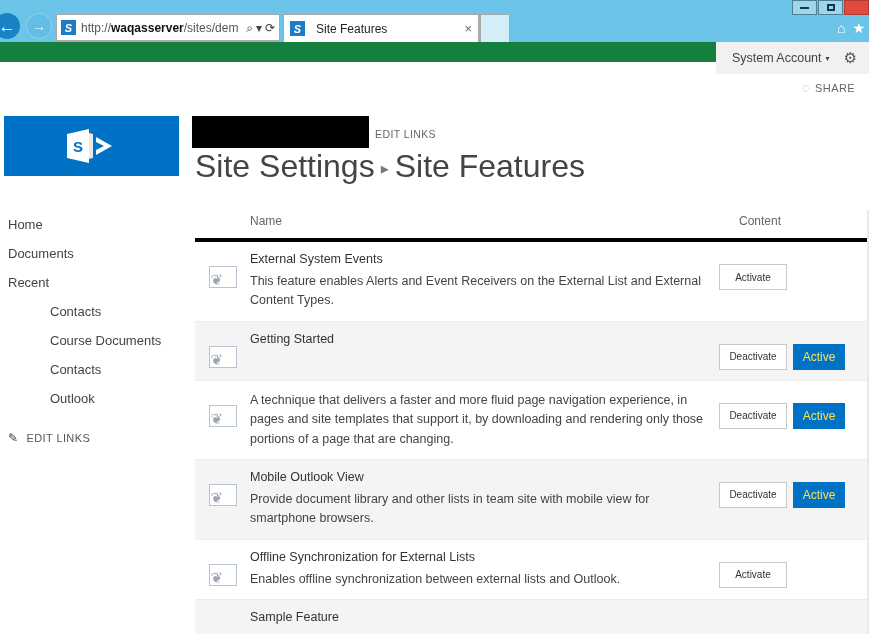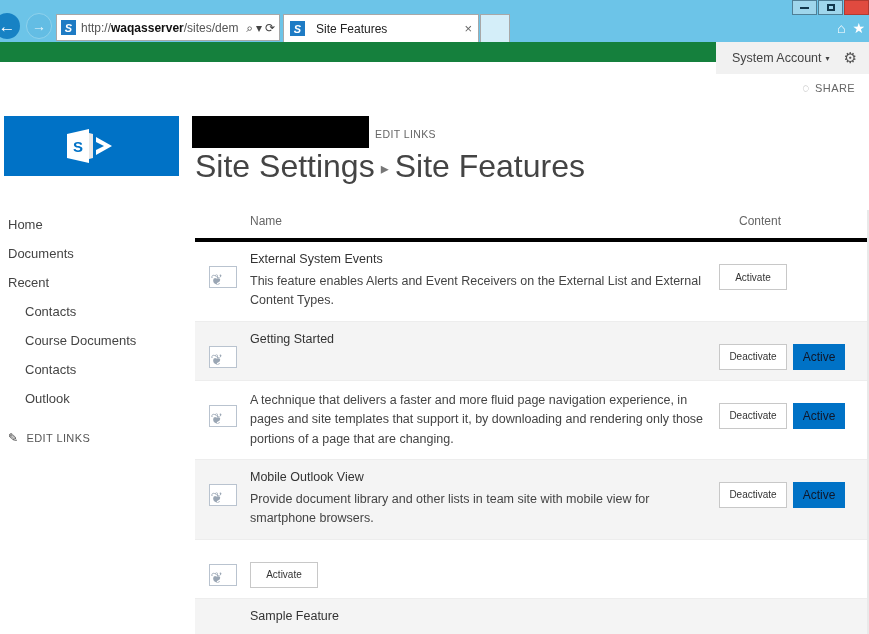--- a/index.html
+++ b/index.html
@@ -129,21 +129,21 @@
   #page-title .sep { font-size: 16px; color: #777; vertical-align: middle; margin: 0 6px; }
 
   
   #left-nav {
     position: absolute; left: 0; top: 210px;
     width: 190px;
   }
   .nav-item {
     font-size: 13px; color: #444; padding: 7px 0 7px 8px;
   }
-  .nav-item.sub { padding-left: 25px; }
+  .nav-item.sub { padding-left: 25px; margin-left: 25px; }
   #nav-edit-links {
     margin-top: 18px; padding-left: 8px;
     font-size: 11px; color: #555; letter-spacing: .4px;
     display: flex; align-items: center; gap: 8px;
   }
   .pencil-icon { font-size: 12px; color: #333; }
 
   
   #features {
     position: absolute; left: 195px; top: 210px;
@@ -189,21 +189,21 @@
   }
   .action-btn {
     min-width: 68px; height: 26px;
     border: 1px solid #c8c8c8; background: #ffffff;
     font-size: 10px; color: #333;
     display: flex; align-items: center; justify-content: center;
     font-family: "Liberation Sans", sans-serif;
   }
   .status-badge {
     min-width: 52px; height: 26px;
-    background: #0072c6; color: #0f172a;
+    background: #0072c6; color: #fde047;
     font-size: 12px;
     display: flex; align-items: center; justify-content: center;
   }
   .status-badge.empty { background: transparent; }
   #scroll-hint {
     position: absolute; right: 0; top: 210px;
     width: 2px; height: 424px; background: #e9e9e9;
   }
 </style>
 </head>
@@ -357,20 +357,24 @@
           <div class="action-btn">Deactivate</div>
           <div class="status-badge">Active</div>
         </div>
       </div>
       <div class="feature-row">
         <div class="feature-icon-cell">
           <div class="feature-icon">
             <span class="puzzle">❦</span>
           </div>
         </div>
+        <div class="feature-text">
+          <div class="feature-title">Offline Synchronization for External Lists</div>
+          <div class="feature-desc">Enables offline synchronization between external lists and Outlook.</div>
+        </div>
         <div class="feature-actions">
           <div class="action-btn">Activate</div>
           <div class="status-badge empty"></div>
         </div>
       </div>
       <div class="feature-row alt">
         <div class="feature-icon-cell"></div>
         <div class="feature-text">
           <div class="feature-title">Sample Feature</div>
         </div>

